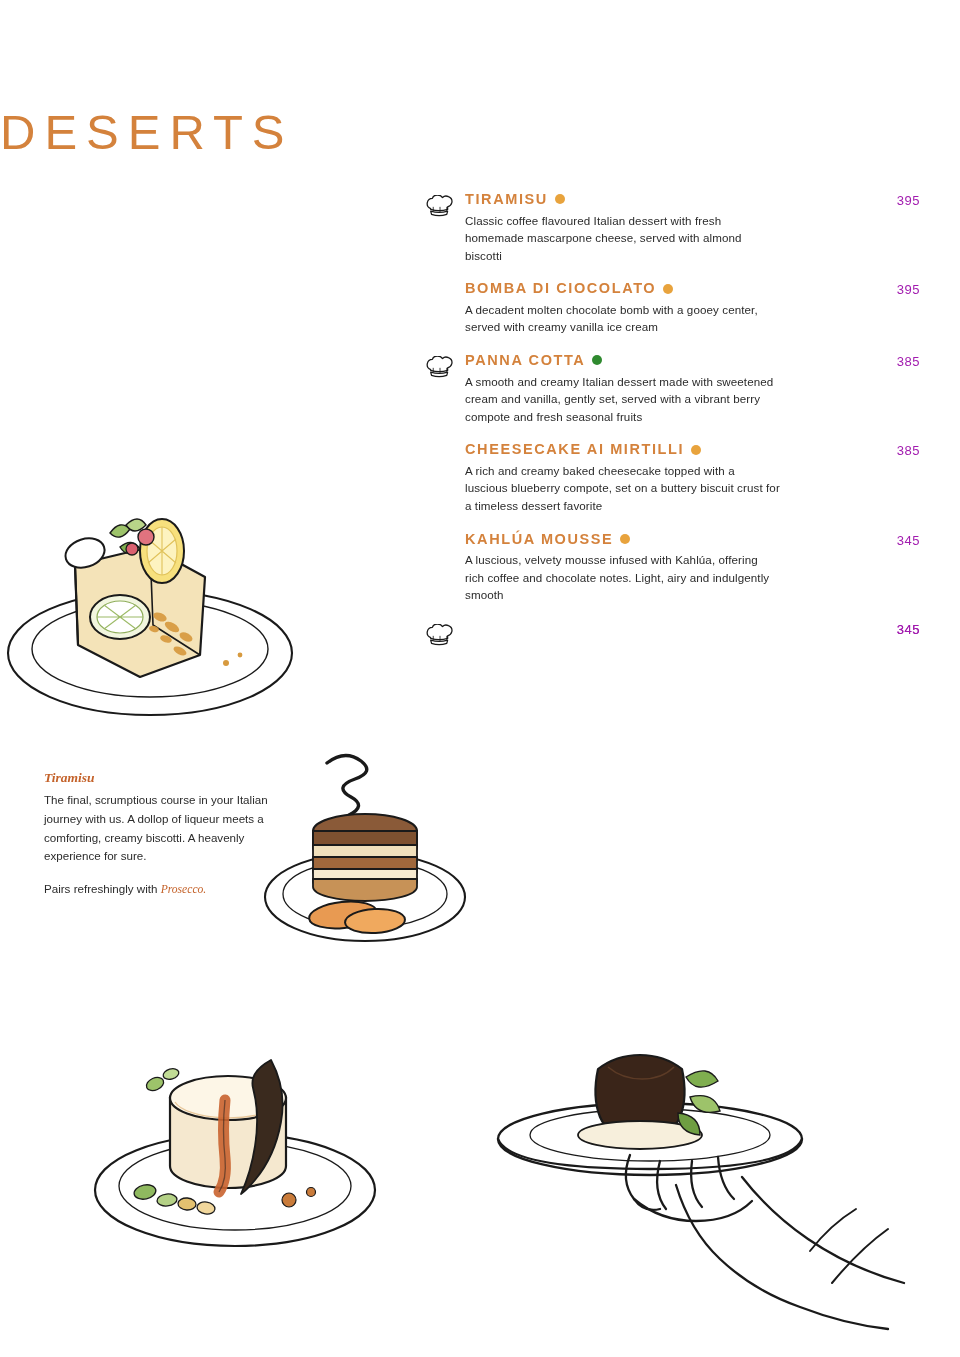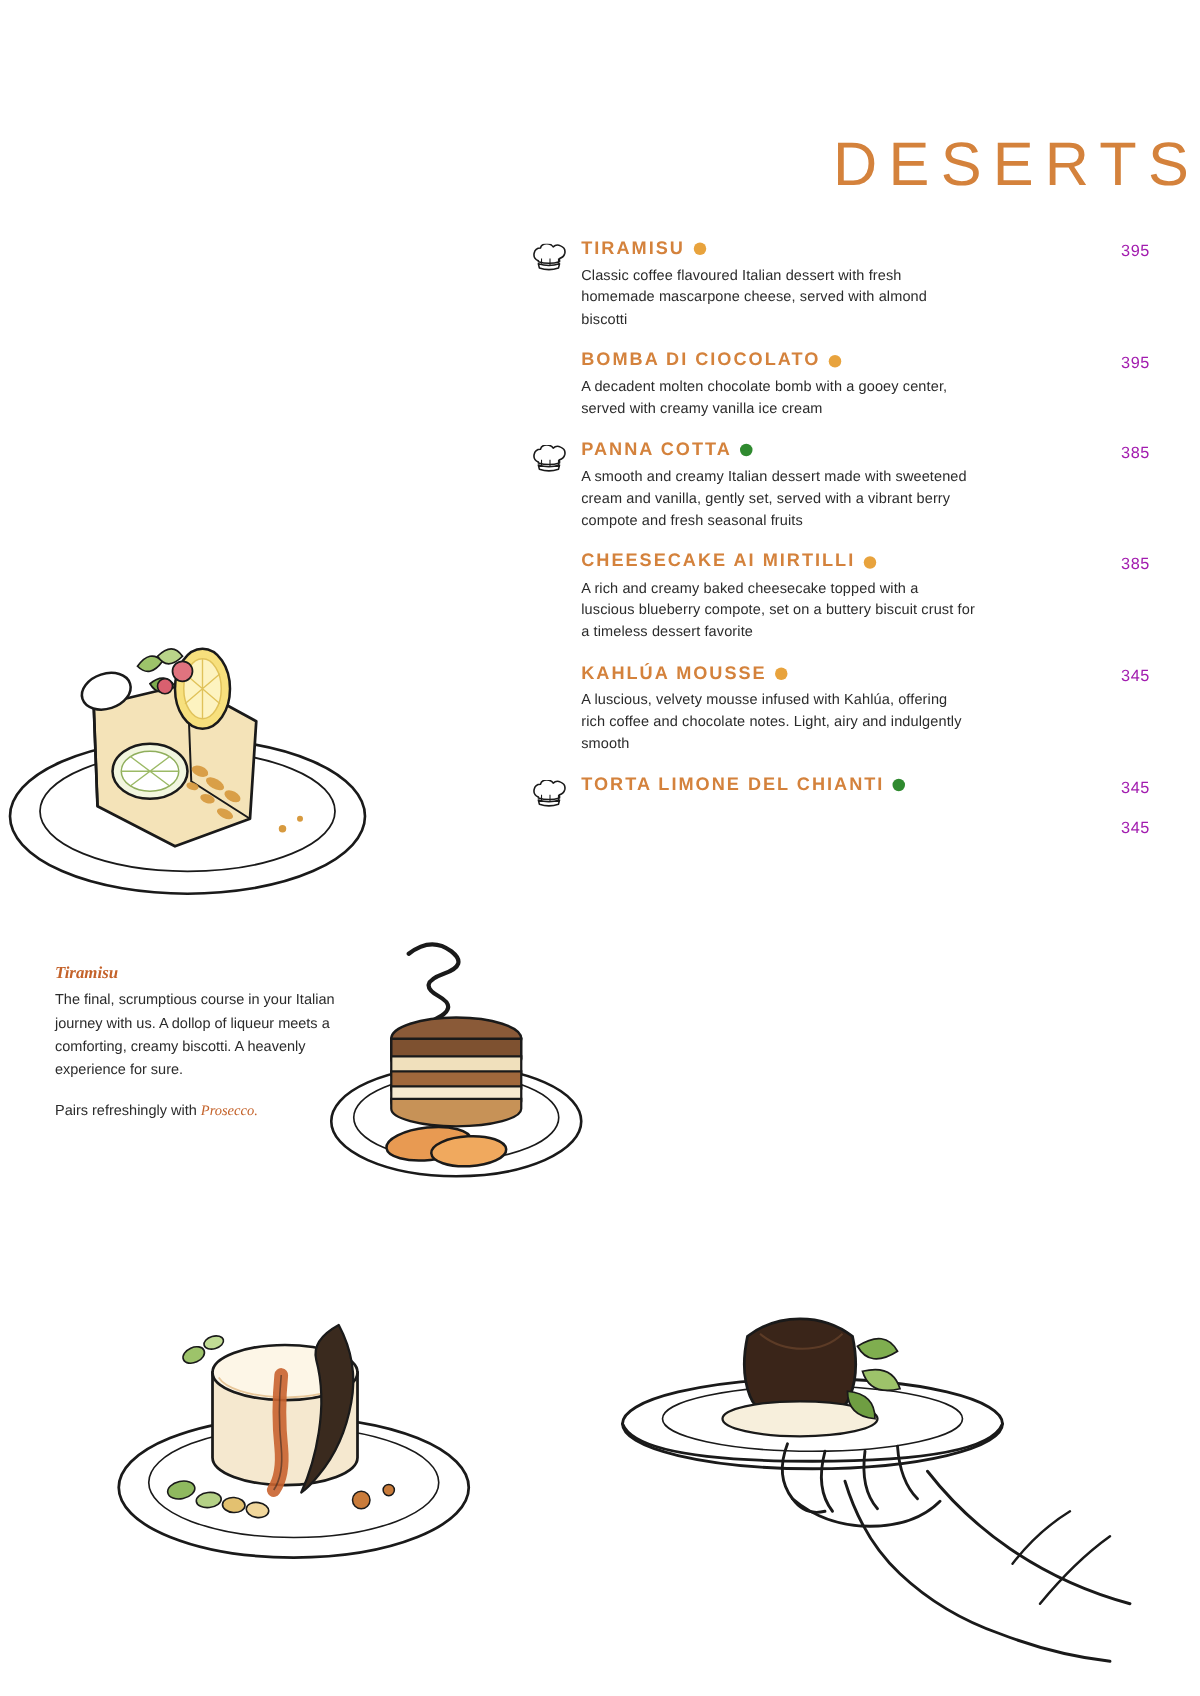--- a/index.html
+++ b/index.html
@@ -14,21 +14,21 @@
     font-family: "Liberation Sans", sans-serif;
     overflow: hidden;
   }
 
   
   .page-title {
     position: absolute;
     top: 104px;
     left: 0;
     width: 960px;
-    text-align: right;
+    text-align: left;
     font-size: 49px;
     letter-spacing: 9px;
     color: #d4823c;
     font-family: "Liberation Sans", sans-serif;
     font-weight: 400;
   }
 
   
   .menu-list {
     position: absolute;
@@ -179,24 +179,20 @@
       </div>
       <div class="item-desc">A luscious, velvety mousse infused with Kahlúa, offering rich coffee and chocolate notes. Light, airy and indulgently smooth</div>
       <div class="item-price">345</div>
     </div>
     <div class="menu-item">
       <span class="chef-icon"><svg viewBox="0 0 34 26" width="30" height="22">
           <path d="M6 16 q-5 -2 -4 -7 q1 -5 6 -5 q1 -4 6 -4 q4 0 6 3 q3 -3 7 -1 q5 2 4 7 q-1 4 -5 5 l0 3 q-10 3 -20 0 z" fill="none" stroke="#1a1a1a" stroke-width="1.5" stroke-linejoin="round"></path>
           <path d="M6 19 q10 3 20 0 l-1 4 q-9 3 -18 0 z" fill="none" stroke="#1a1a1a" stroke-width="1.5" stroke-linejoin="round"></path>
           <path d="M9 19 l0 -5 M17 20 l0 -6 M25 19 l0 -5" fill="none" stroke="#1a1a1a" stroke-width="1"></path>
         </svg></span>
-      <div class="item-head">
-        <span class="item-name">TORTA LIMONE DEL CHIANTI</span>
-        <span class="veg-dot" style="background: rgb(47, 138, 47);"></span>
-      </div>
       <div class="item-price">345</div>
     </div>
     <div class="menu-item">
       <div class="item-price">345</div>
     </div>
   </div>
 
 <div class="note">
   <div class="note-title">Tiramisu</div>
   <div class="note-body">The final, scrumptious course in your Italian journey with us. A dollop of liqueur meets a comforting, creamy biscotti. A heavenly experience for sure.</div>

